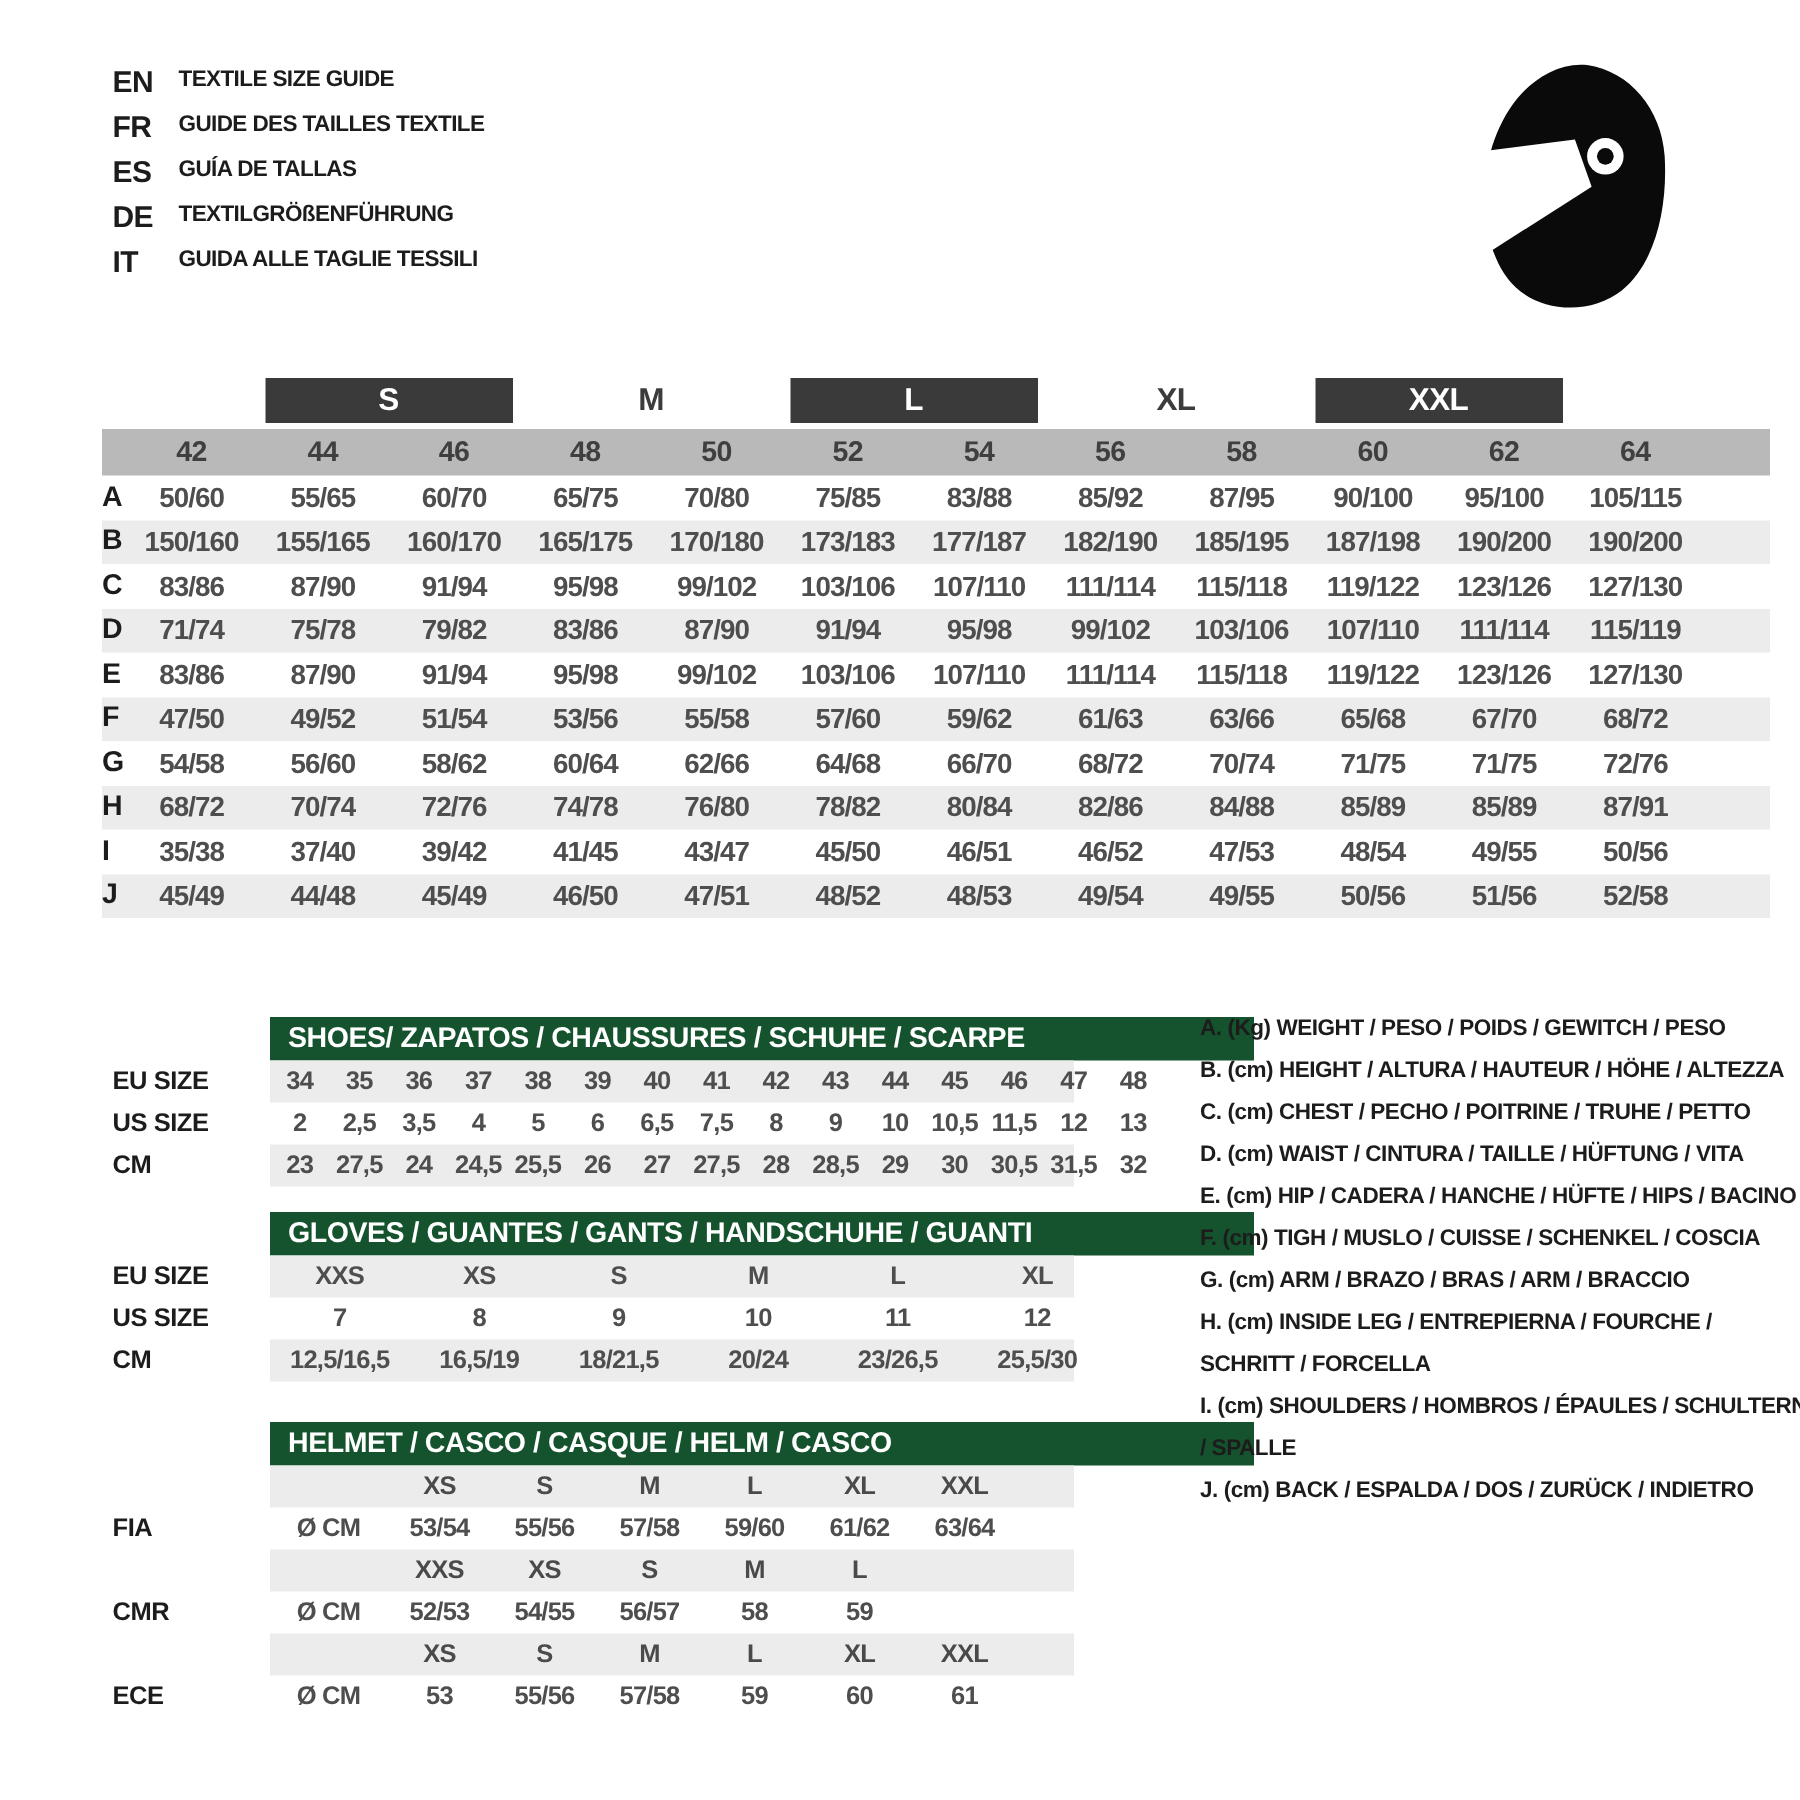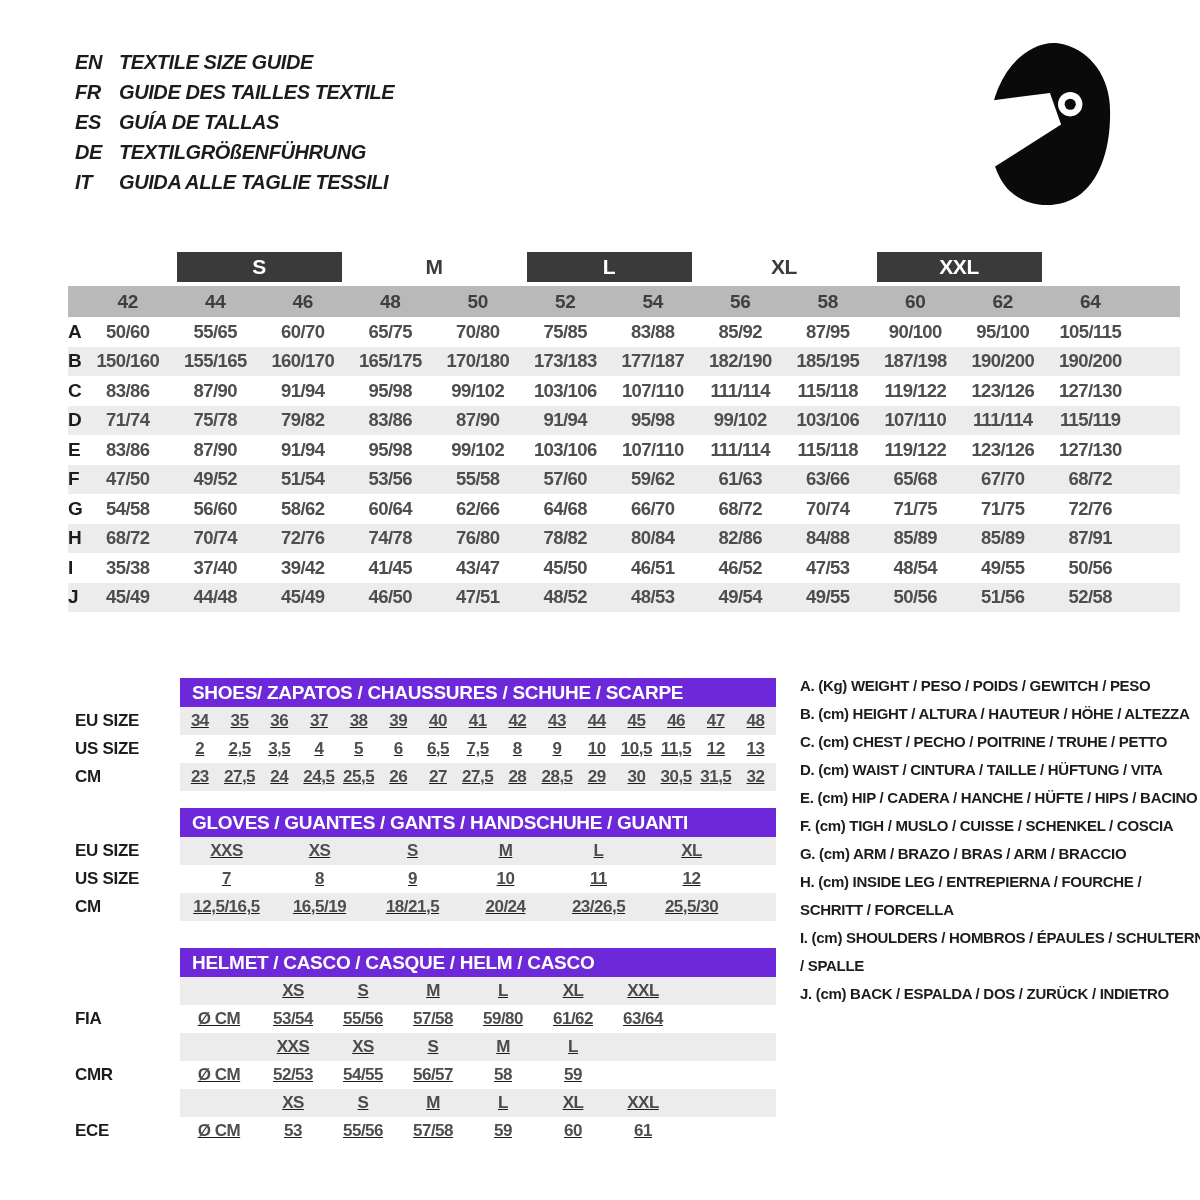--- a/index.html
+++ b/index.html
@@ -5,48 +5,48 @@
   html,body{margin:0;padding:0;}
   body{
     width:1200px;height:1200px;position:relative;overflow:hidden;
     background:#ffffff;
     font-family:"Liberation Sans","DejaVu Sans",sans-serif;
     -webkit-font-smoothing:antialiased;
     color:#1c1c1c;
   }
   
   .lang-block{position:absolute;left:75px;top:44px;}
-  .lang-row{display:flex;height:30px;align-items:flex-end;font-style:italic;}
+  .lang-row{display:flex;height:30px;align-items:flex-start;}
   .lang-code{width:44px;font-size:20px;font-weight:bold;letter-spacing:-0.4px;color:#1c1c1c;}
-  .lang-label{font-size:20px;font-weight:bold;letter-spacing:-0.4px;color:#1c1c1c;}
+  .lang-label{font-size:15px;font-weight:bold;letter-spacing:-0.4px;color:#1c1c1c;}
   
   .helmet-logo{position:absolute;left:983px;top:40px;width:142px;height:170px;}
   
   .main-table{position:absolute;left:68px;top:252px;width:1112px;}
   .mrow{display:grid;grid-template-columns:16px repeat(12,87.5px) 1fr;align-items:center;}
   .group-row{height:30px;margin-bottom:4px;}
   .sg{height:30px;display:flex;align-items:center;justify-content:center;
       font-size:21px;font-weight:bold;letter-spacing:-0.4px;}
   .sg-box{background:#3a3a3a;color:#ffffff;margin:0 5px;}
   .sg-plain{color:#3c3c3c;}
   .size-row{height:31px;background:#b9b9b9;}
   .size-cell{text-align:center;font-size:19px;font-weight:bold;color:#3f3f3f;letter-spacing:-0.4px;}
   .data-row{height:29.5px;}
   .data-row.stripe{background:#ececec;}
   .row-letter{font-size:19px;font-weight:bold;color:#1c1c1c;letter-spacing:-0.4px;}
   .val-cell{text-align:center;font-size:18.5px;font-weight:bold;color:#4e4e4e;letter-spacing:-0.6px;white-space:nowrap;}
   
   .bsec{position:absolute;left:75px;width:701px;}
-  .btitle{margin-left:105px;width:596px;box-sizing:border-box;height:29px;
-      background:#6d28d9;color:#ffffff;display:flex;align-items:center;
+  .btitle{margin-left:105px;width:656px;box-sizing:border-box;height:29px;
+      background:#14532d;color:#ffffff;display:flex;align-items:center;
       padding-left:12px;font-size:19px;font-weight:bold;letter-spacing:-0.3px;}
   .brow{display:flex;height:28px;}
   .blab{width:105px;display:flex;align-items:center;font-size:17px;font-weight:bold;
       color:#1c1c1c;letter-spacing:-0.3px;text-align:center;}
-  .bcells{width:596px;box-sizing:border-box;display:grid;align-items:center;text-decoration:underline;}
+  .bcells{width:536px;box-sizing:border-box;display:grid;align-items:center;}
   .bcells.stripe{background:#ececec;}
   .shoe-grid{grid-template-columns:repeat(15,39.7px) 1fr;}
   .glove-grid{grid-template-columns:repeat(6,93px) 1fr;}
   .helm-grid{grid-template-columns:78px repeat(6,70px) 1fr;}
   .bcell{text-align:center;font-size:17px;font-weight:bold;color:#4e4e4e;letter-spacing:-0.5px;white-space:nowrap;}
   .hhdr{color:#4a4a4a;}
   .hunit{}
   
   .legend{position:absolute;left:800px;top:672px;width:405px;}
   .legend-item{font-size:15px;font-weight:bold;color:#1c1c1c;line-height:28px;letter-spacing:-0.3px;}
@@ -383,21 +383,21 @@
           <div class="bcell hhdr">XXL</div>
         </div>
       </div>
       <div class="brow">
         <div class="blab">FIA</div>
         <div class="bcells helm-grid">
           <div class="bcell hunit">Ø CM</div>
           <div class="bcell">53/54</div>
           <div class="bcell">55/56</div>
           <div class="bcell">57/58</div>
-          <div class="bcell">59/80</div>
+          <div class="bcell">59/60</div>
           <div class="bcell">61/62</div>
           <div class="bcell">63/64</div>
         </div>
       </div>
       <div class="brow">
         <div class="blab"></div>
         <div class="bcells helm-grid stripe">
           <div class="bcell hhdr"></div>
           <div class="bcell hhdr">XXS</div>
           <div class="bcell hhdr">XS</div>

